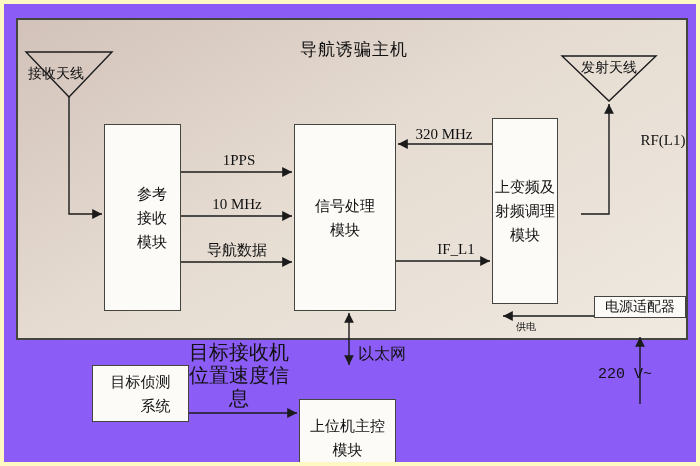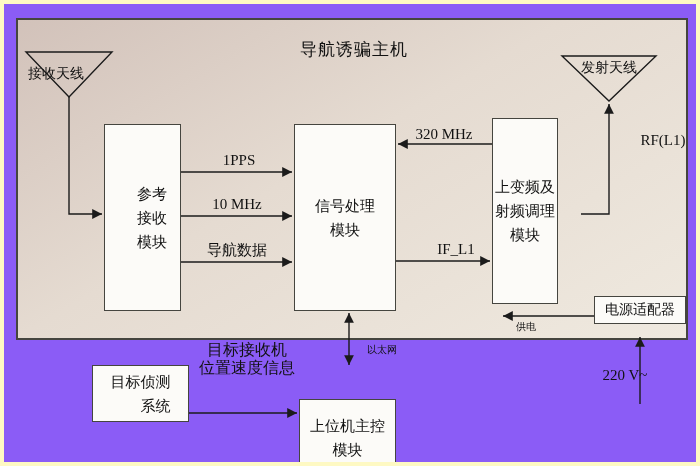--- a/index.html
+++ b/index.html
@@ -45,21 +45,21 @@
     font-size: 15px;
     line-height: 1.2;
     white-space: pre-line;
     z-index: 4;
   }
   #diagram-title { font-size: 17px; letter-spacing: 1px; }
   svg#wires { position: absolute; left: 0; top: 0; z-index: 2; pointer-events: none; }
   #box-reference  { left: 100px; top: 120px; width: 77px;  height: 187px; padding-left: 19px; }
   #box-signal     { left: 290px; top: 120px; width: 102px; height: 187px; }
   #box-upconv     { left: 488px; top: 114px; width: 66px;  height: 186px; }
-  #box-power      { left: 590px; top: 292px; width: 92px;  height: 28px; font-size: 14px; }
+  #box-power      { left: 590px; top: 292px; width: 92px;  height: 22px; font-size: 14px; }
   #box-host       { left: 295px; top: 363px; width: 97px;  height: 78px; margin-top: 32px; }
   #box-target     { left: 88px;  top: 361px; width: 97px;  height: 57px; text-align: right; }
 </style>
 </head>
 <body>
 
 <div id="canvas">
 
   <div id="main-frame"></div>
 
@@ -111,18 +111,18 @@
   <div id="box-target" class="box">目标侦测
 系统</div>
 
   <div class="lbl" style="left:200px; top:147px; width:70px;">1PPS</div>
   <div class="lbl" style="left:198px; top:191px; width:70px;">10 MHz</div>
   <div class="lbl" style="left:198px; top:237px; width:70px;">导航数据</div>
   <div class="lbl" style="left:405px; top:121px; width:70px;">320 MHz</div>
   <div class="lbl" style="left:417px; top:236px; width:70px;">IF_L1</div>
   <div class="lbl" style="left:628px; top:127px; width:62px;">RF(L1)</div>
   <div class="lbl" style="left:501px; top:317px; width:42px; font-size:10px;">供电</div>
-  <div class="lbl" style="left:592px; top:362px; width:58px;">220 V~</div>
-  <div class="lbl" style="left:352px; top:340px; width:52px; font-size:10px;">以太网</div>
-  <div class="lbl" style="left:192px; top:337px; width:102px; font-size:16px; line-height:1.15;">目标接收机
+  <div class="lbl" style="left:592px; top:362px; width:58px;font-family:Liberation Mono, monospace;">220 V~</div>
+  <div class="lbl" style="left:352px; top:340px; width:52px; font-size:16px;">以太网</div>
+  <div class="lbl" style="left:184px; top:337px; width:102px; font-size:20px; line-height:1.15;">目标接收机
 位置速度信息</div>
 
 </div>
 
 </body></html>

